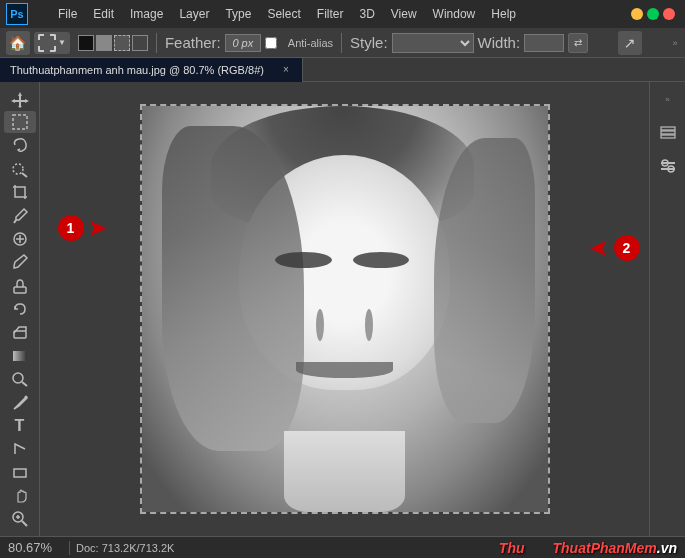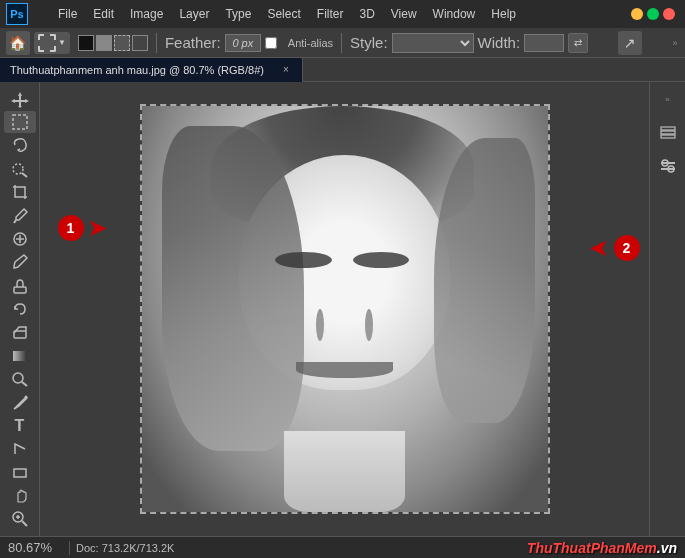--- a/index.html
+++ b/index.html
@@ -428,21 +428,21 @@
       align-items: center;
     }
     .wm-text {
       font-size: 14px;
       font-weight: bold;
       font-style: italic;
       color: #fff;
       text-shadow: 1px 1px 2px #000;
     }
     .wm-text .thu { color: #ff4444; }
-    .wm-text .thuat { color: #ff4444; }
+    .wm-text .thuat { color: #ff4444; margin-left: 28px; }
     .wm-text .phan { color: #ff4444; }
     .wm-text .mem { color: #ff4444; }
     .wm-text .vn { color: #fff; }
   </style>
 </head>
 <body>
 
 <div class="menu-bar">
   <div class="ps-logo">
     <div class="ps-logo-inner">Ps</div>

